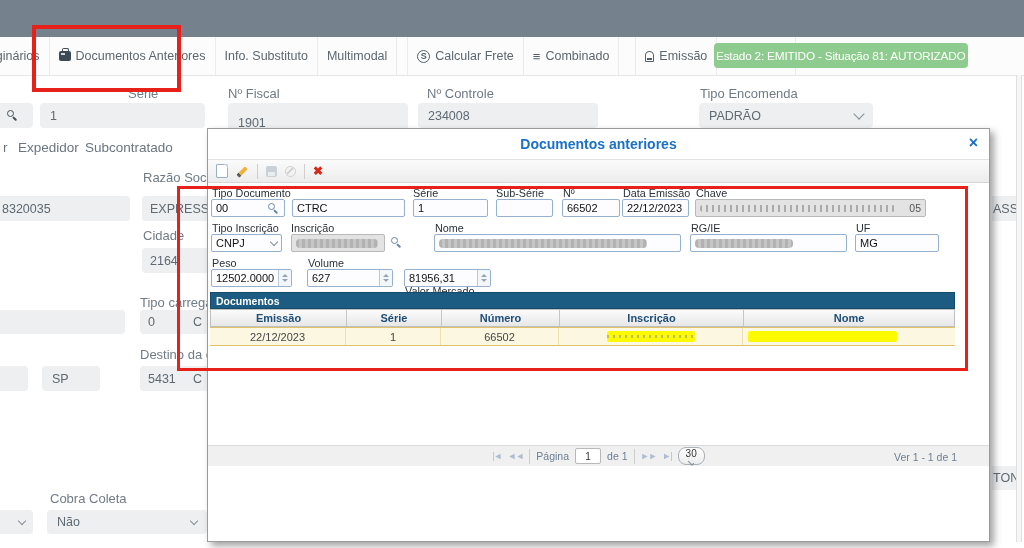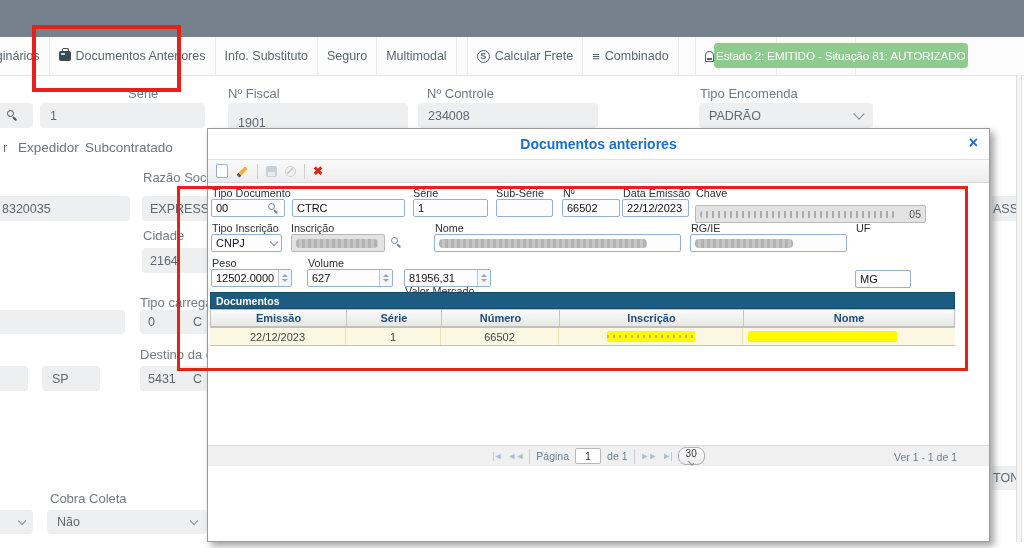--- a/index.html
+++ b/index.html
@@ -104,23 +104,20 @@
       <span>iginários</span>
     </div>
     <div class="tbtn">
       <span class="icon-case"></span>
       <span>Documentos Anteriores</span>
     </div>
     <div class="tbtn">
       <span>Info. Substituto</span>
     </div>
     <div class="tbtn">
-      <span>Seguro</span>
-    </div>
-    <div class="tbtn">
       <span>Multimodal</span>
     </div>
     <div class="tbtn" style="margin-left:10px;border-left:1px solid #ebebeb;">
       <span class="icon-s">S</span>
       <span>Calcular Frete</span>
     </div>
     <div class="tbtn">
       <span class="icon-list">≡</span>
       <span>Combinado</span>
     </div>
@@ -241,21 +238,21 @@
     </div>
     <div class="m-label" style="left:355px;top:58px;">Nº</div>
     <div class="m-fld" style="left:354px;top:70px;width:58px;">
       <span>66502</span>
     </div>
     <div class="m-label" style="left:415px;top:58px;">Data Emissão</div>
     <div class="m-fld" style="left:414px;top:70px;width:67px;">
       <span>22/12/2023</span>
     </div>
     <div class="m-label" style="left:488px;top:58px;">Chave</div>
-    <div class="m-fld gray" style="left:487px;top:76px;width:231px;justify-content:space-between;">
+    <div class="m-fld gray" style="left:487px;top:70px;width:231px;justify-content:space-between;">
       <span class="dotted" style="width:195px;"></span>
       <span style="font-size:10.5px;color:#555;">05</span>
     </div>
 
     <div class="m-label" style="left:4px;top:93px;">Tipo Inscrição</div>
     <div class="m-fld" style="left:3px;top:105px;width:71px;justify-content:space-between;">
       <span>CNPJ</span>
       <span class="chev sm"></span>
     </div>
     <div class="m-label" style="left:83px;top:93px;">Inscrição</div>
@@ -265,21 +262,21 @@
     <span class="lens blue" style="position:absolute;left:182px;top:107px;"></span>
     <div class="m-label" style="left:227px;top:93px;">Nome</div>
     <div class="m-fld" style="left:226px;top:105px;width:247px;">
       <span class="redact" style="width:208px;"></span>
     </div>
     <div class="m-label" style="left:483px;top:93px;">RG/IE</div>
     <div class="m-fld" style="left:482px;top:105px;width:157px;">
       <span class="redact" style="width:98px;"></span>
     </div>
     <div class="m-label" style="left:648px;top:93px;">UF</div>
-    <div class="m-fld" style="left:647px;top:105px;width:56px;margin-top:36px;">
+    <div class="m-fld" style="left:647px;top:105px;width:84px;">
       <span>MG</span>
     </div>
 
     <div class="m-label" style="left:4px;top:128px;">Peso</div>
     <div class="m-fld" style="left:3px;top:140px;width:81px;padding-right:20px;">
       <span>12502.0000</span>
       <span class="spin">
           <i class="up"></i>
           <i class="dn"></i>
         </span>

